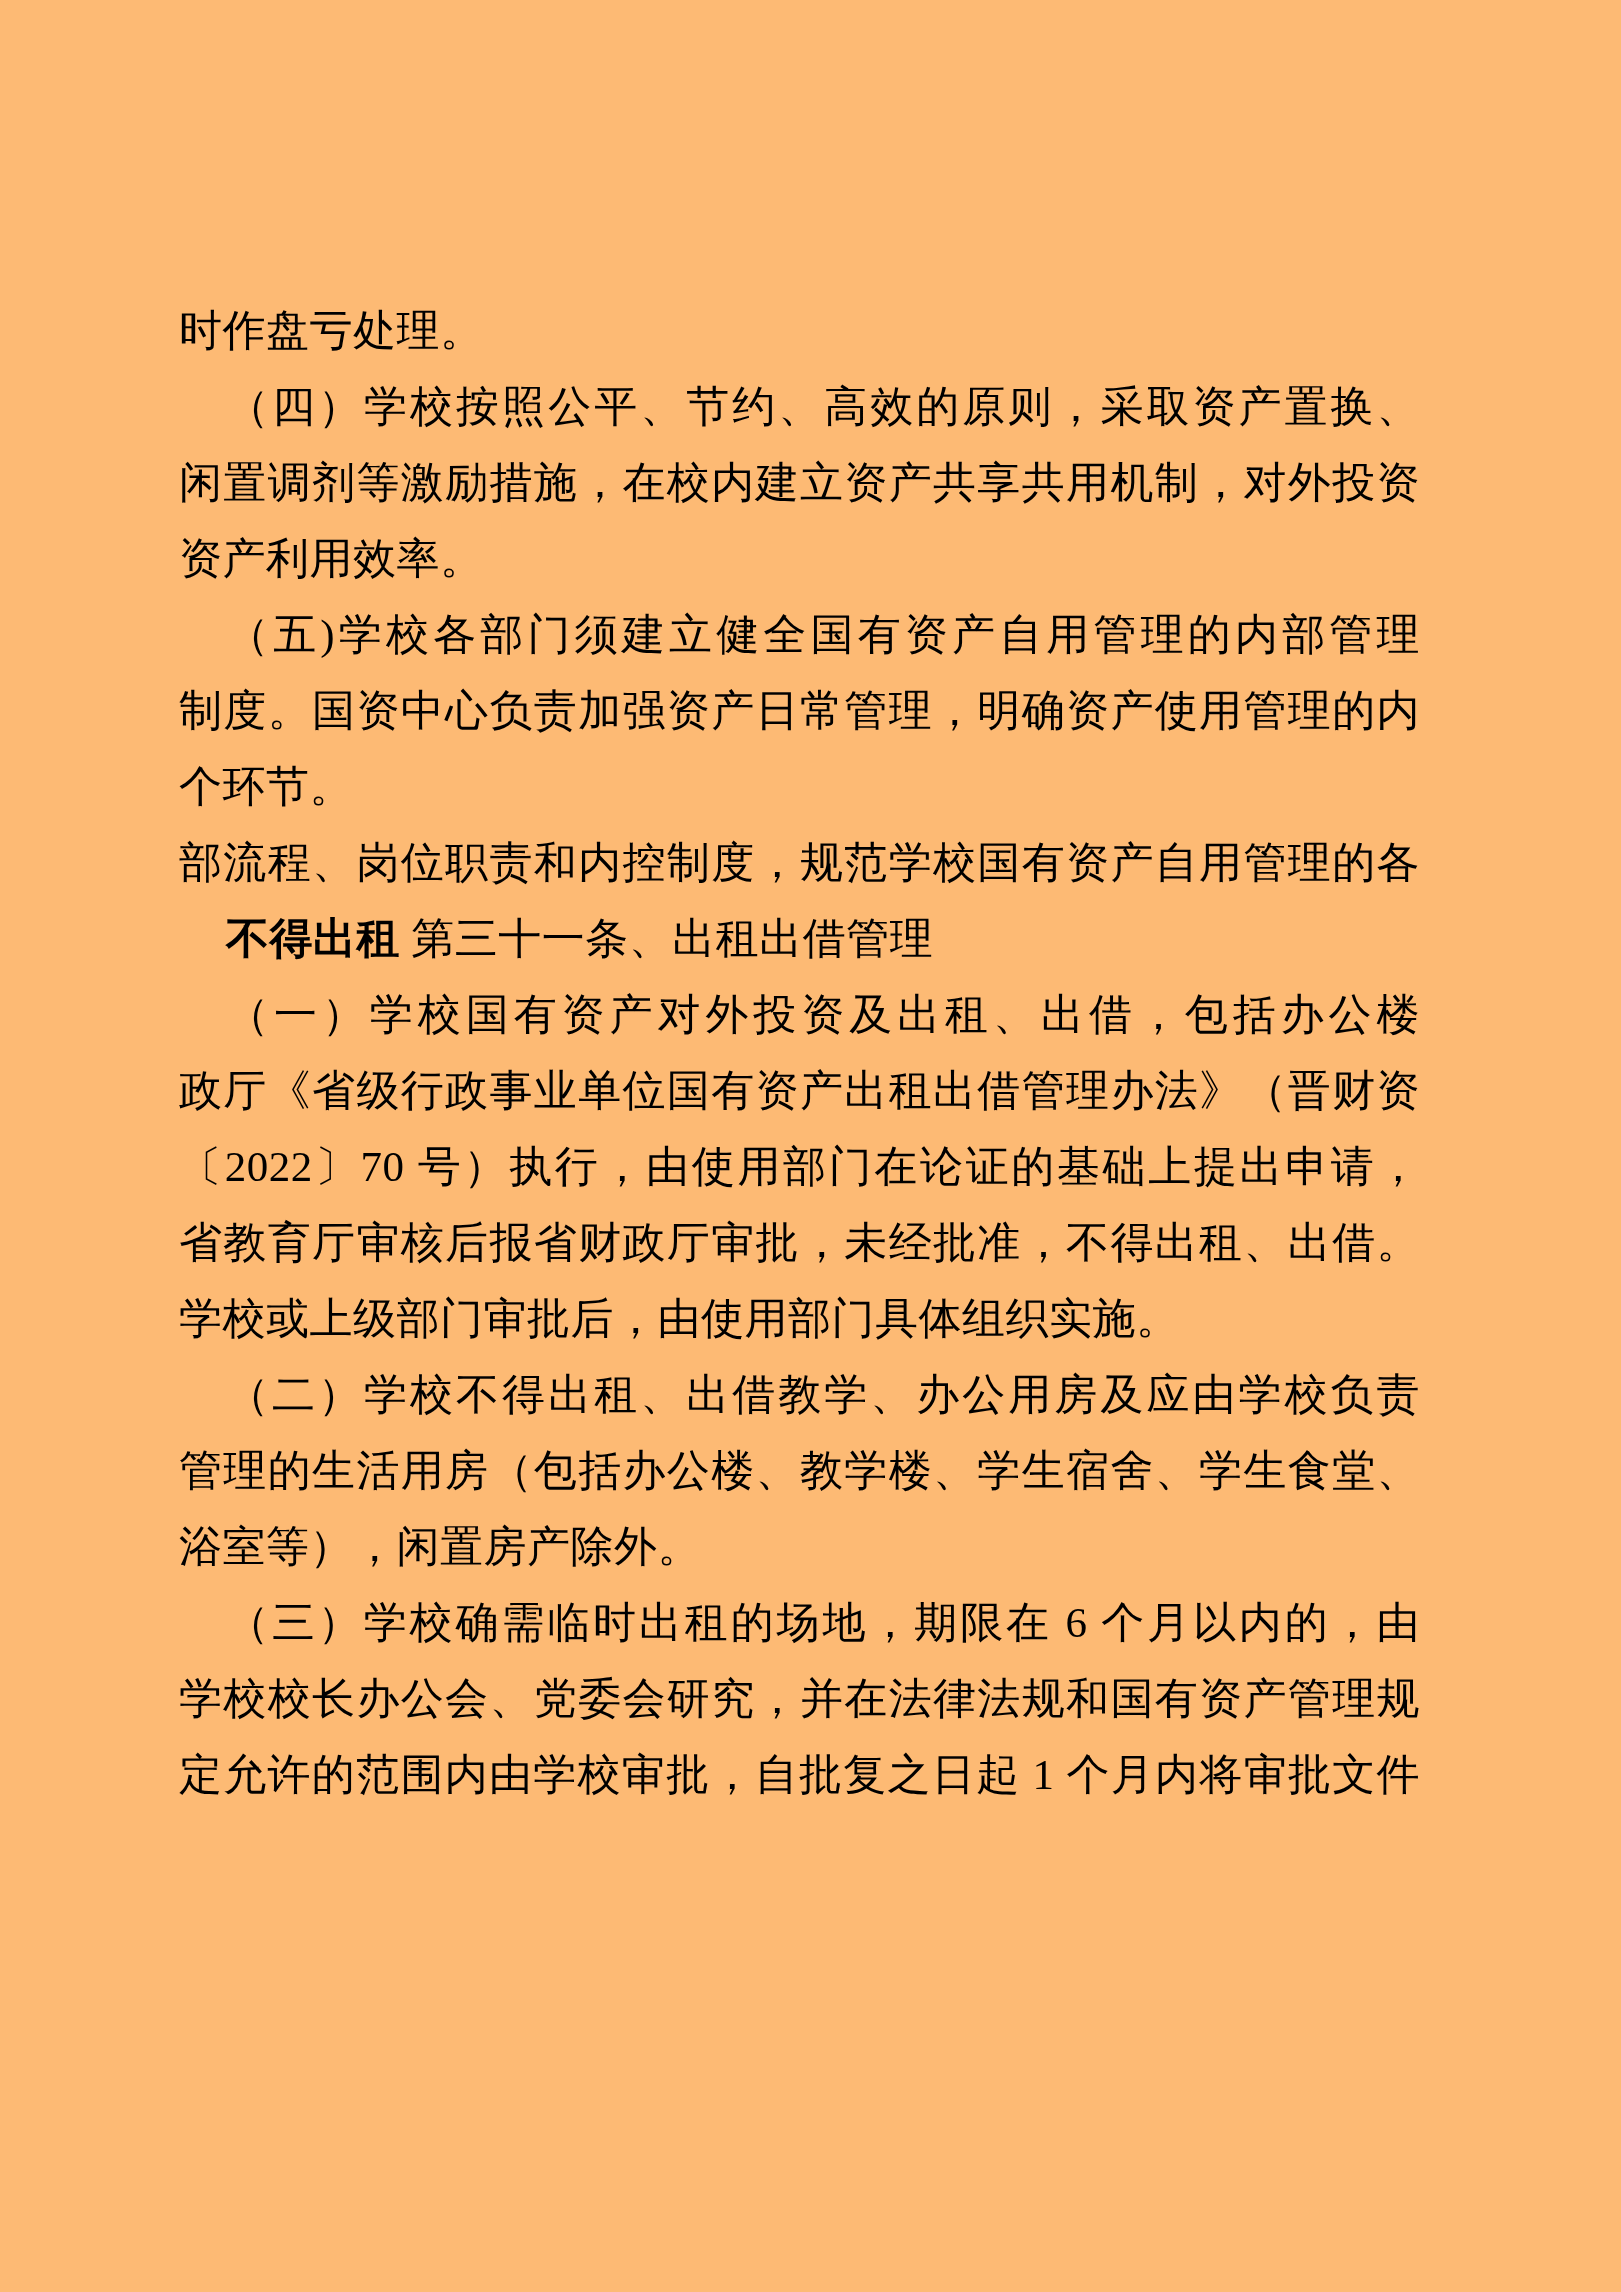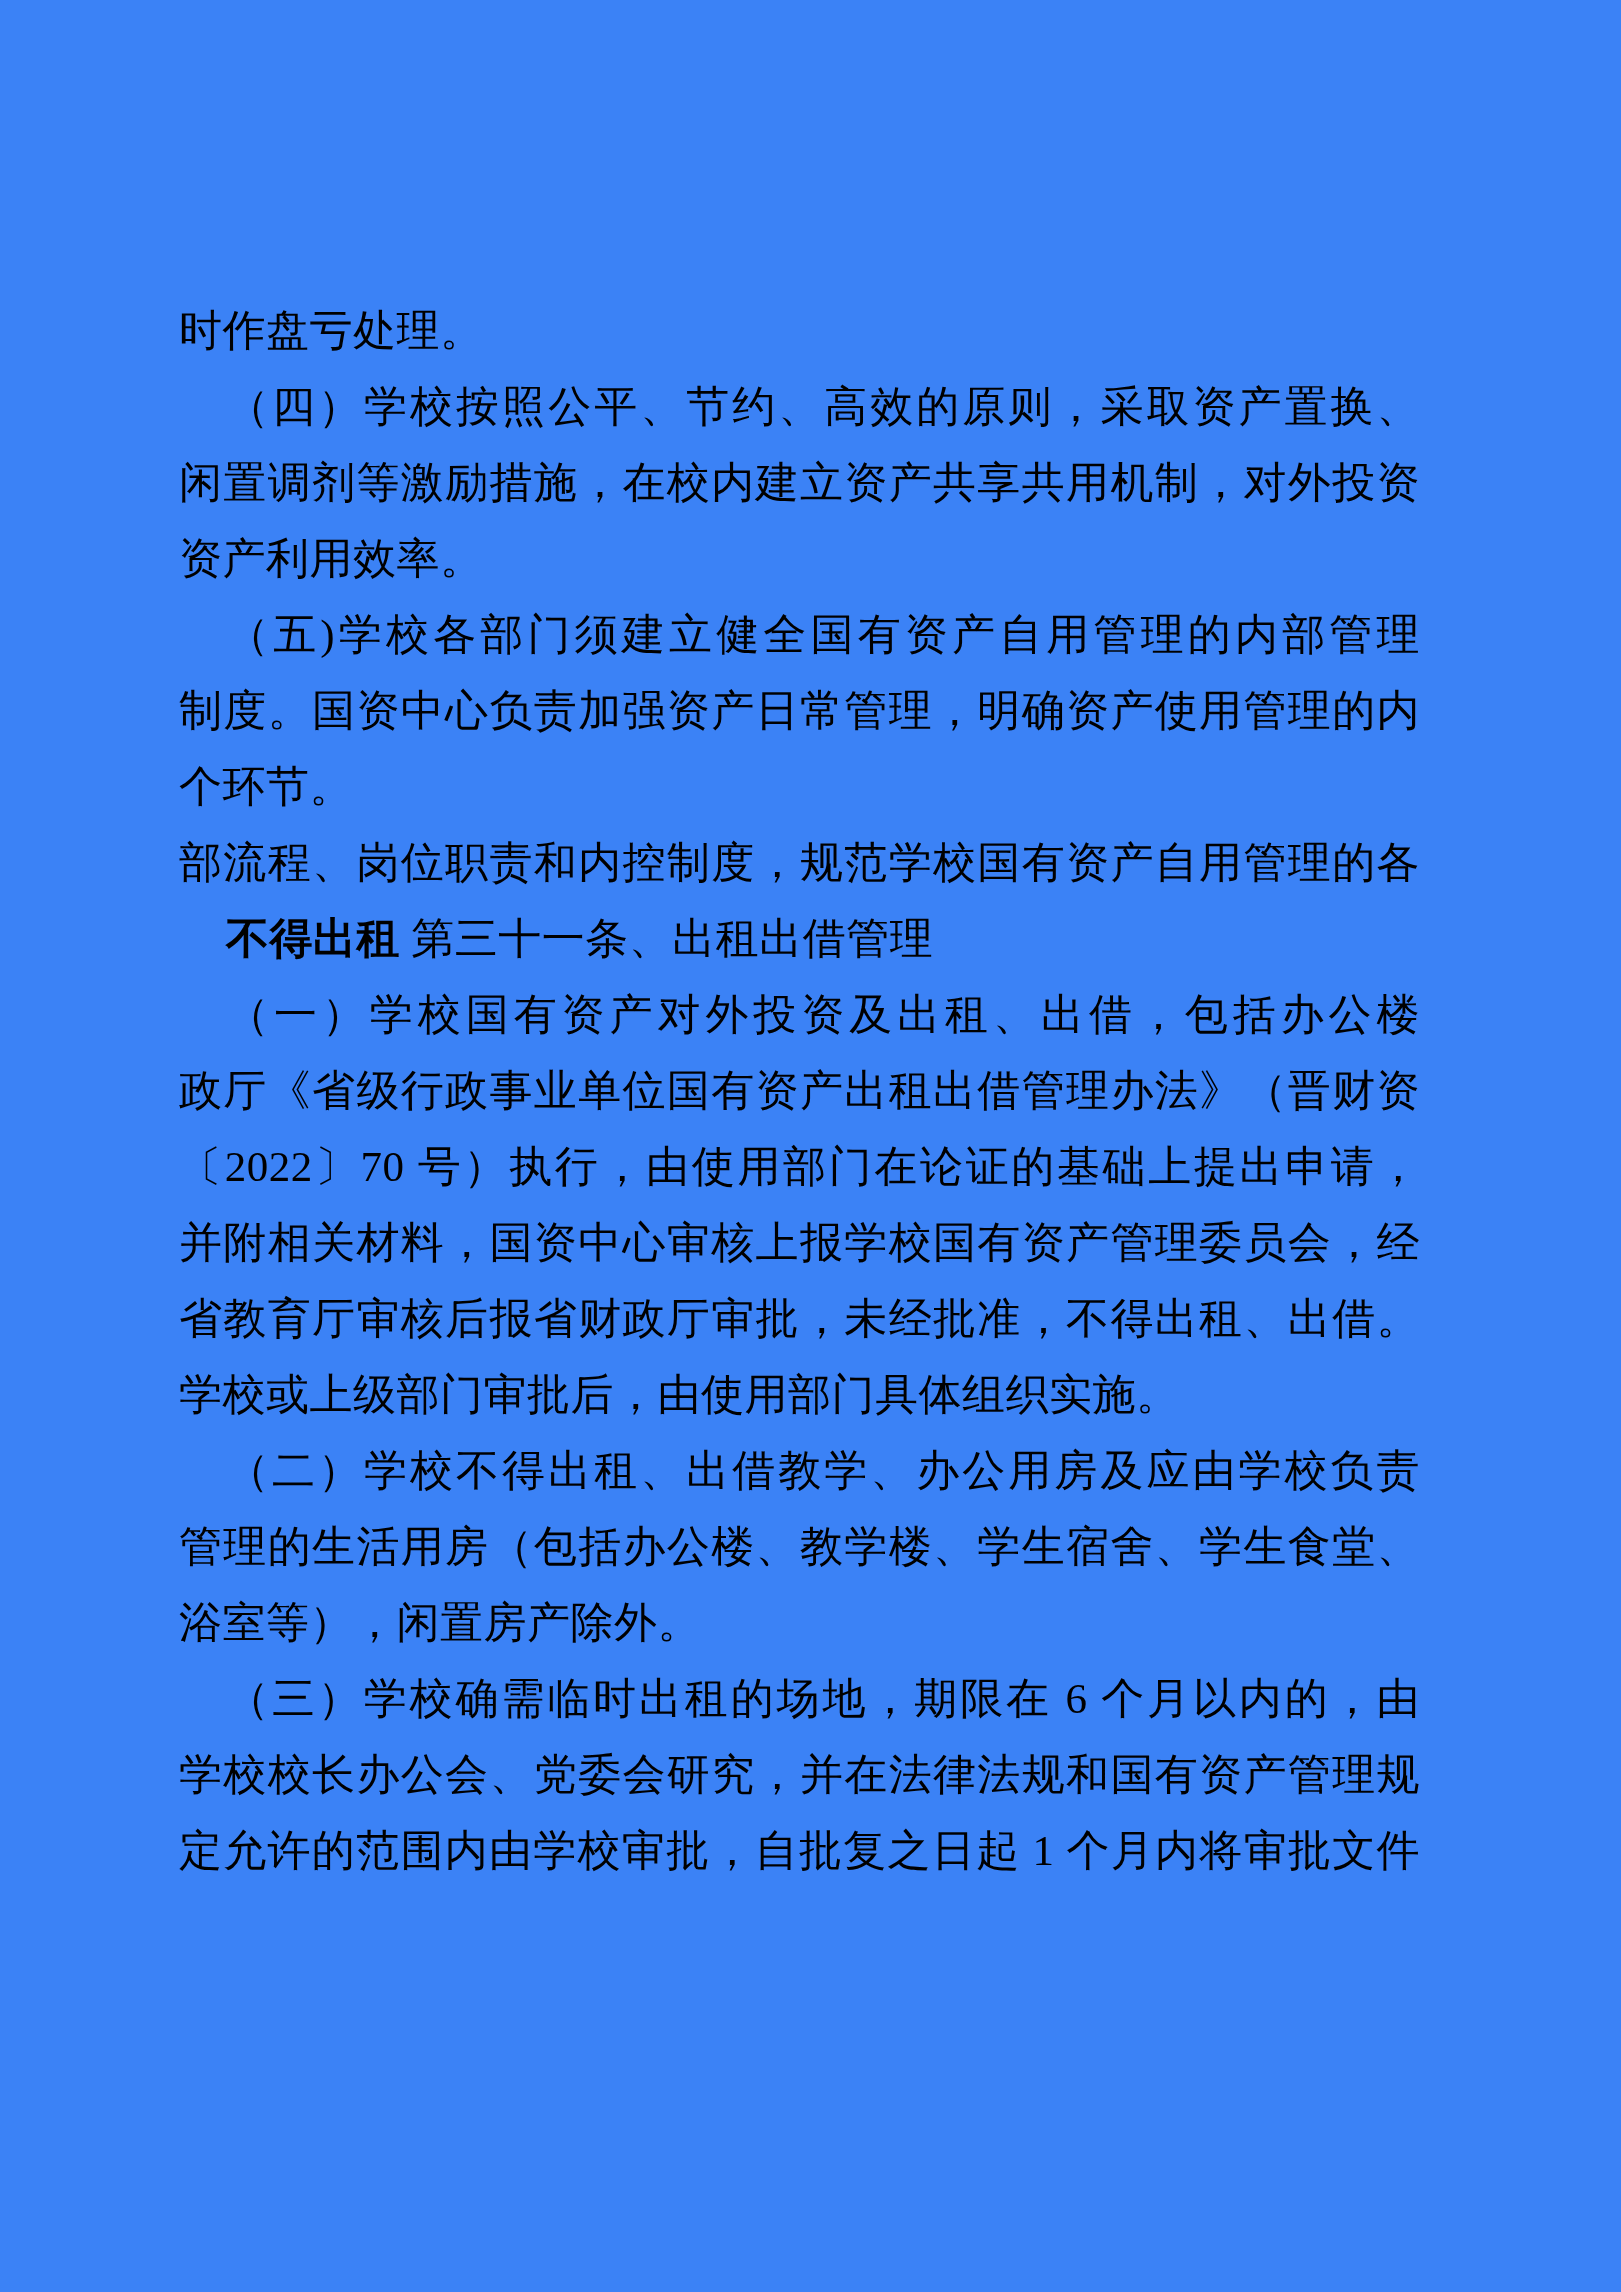--- a/index.html
+++ b/index.html
@@ -39,35 +39,34 @@
   .line.indent {
     text-indent: 47px;
   }
   .article-no {
     font-weight: bold;
   }
 </style>
 </head>
 <body>
 
-<div class="page" style="background: #3b82f6; color: rgb(0, 0, 0);">
+<div class="page" style="background: #fdba74; color: rgb(0, 0, 0);">
   <div class="doc-body">
       <div class="line">时作盘亏处理。</div>
       <div class="line indent justify">（四）学校按照公平、节约、高效的原则，采取资产置换、</div>
       <div class="line justify">闲置调剂等激励措施，在校内建立资产共享共用机制，对外投资</div>
       <div class="line">资产利用效率。</div>
       <div class="line indent justify">（五)学校各部门须建立健全国有资产自用管理的内部管理</div>
       <div class="line justify">制度。国资中心负责加强资产日常管理，明确资产使用管理的内</div>
       <div class="line">个环节。</div>
       <div class="line justify">部流程、岗位职责和内控制度，规范学校国有资产自用管理的各</div>
       <div class="line indent"><span class="article-no">不得出租</span><span> 第三十一条、出租出借管理</span></div>
       <div class="line indent justify">（一）学校国有资产对外投资及出租、出借，包括办公楼</div>
       <div class="line justify">政厅《省级行政事业单位国有资产出租出借管理办法》（晋财资</div>
       <div class="line justify">〔2022〕70 号）执行，由使用部门在论证的基础上提出申请，</div>
-      <div class="line justify">并附相关材料，国资中心审核上报学校国有资产管理委员会，经</div>
       <div class="line justify">省教育厅审核后报省财政厅审批，未经批准，不得出租、出借。</div>
       <div class="line">学校或上级部门审批后，由使用部门具体组织实施。</div>
       <div class="line indent justify">（二）学校不得出租、出借教学、办公用房及应由学校负责</div>
       <div class="line justify">管理的生活用房（包括办公楼、教学楼、学生宿舍、学生食堂、</div>
       <div class="line">浴室等），闲置房产除外。</div>
       <div class="line indent justify">（三）学校确需临时出租的场地，期限在 6 个月以内的，由</div>
       <div class="line justify">学校校长办公会、党委会研究，并在法律法规和国有资产管理规</div>
       <div class="line justify">定允许的范围内由学校审批，自批复之日起 1 个月内将审批文件</div>
     </div>
 </div>

